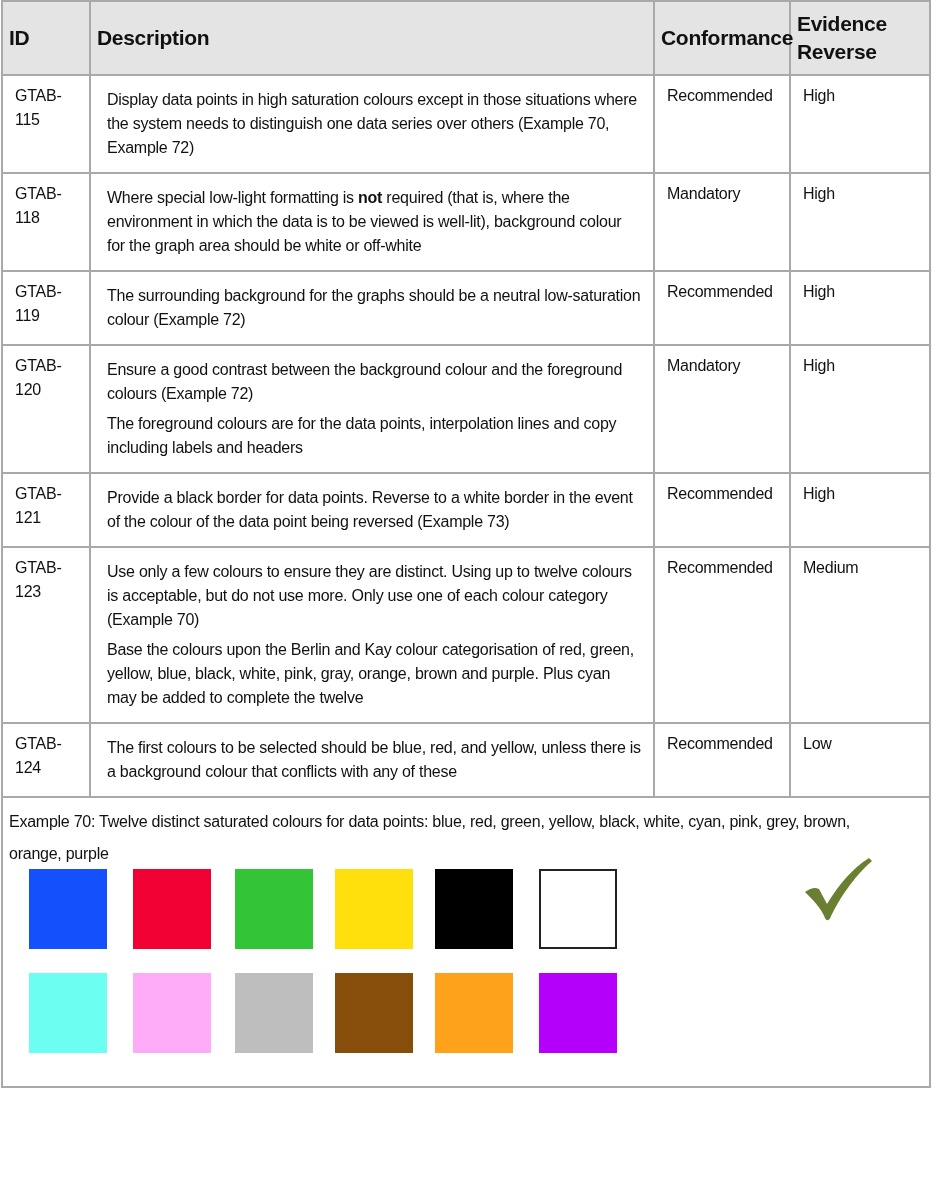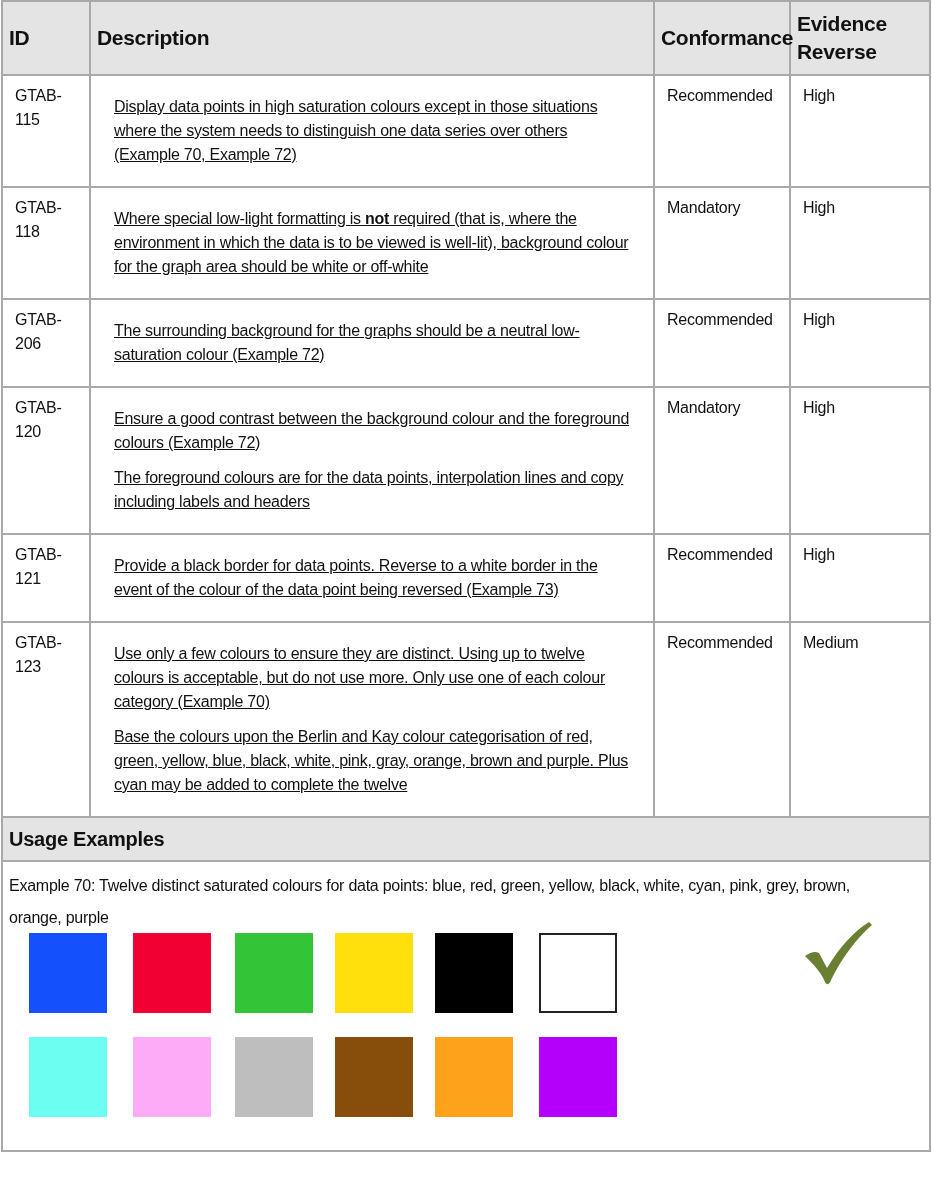--- a/index.html
+++ b/index.html
@@ -2,21 +2,21 @@
 <html><head>
 <meta charset="utf-8">
 <style>
   html, body { margin: 0; padding: 0; background: #ffffff; }
   body { width: 932px; height: 1203px; overflow: hidden; font-family: "Liberation Sans", sans-serif; color: #111; }
   .wrap { position: relative; width: 932px; }
   table.guide { border-collapse: collapse; width: 930px; margin-left: 1px; table-layout: fixed; }
   table.guide td, table.guide th { border: 2px solid #a9a9a9; vertical-align: top; text-align: left; }
   table.guide th { background: #e4e4e4; font-weight: bold; font-size: 21px; line-height: 28px; padding: 8px 6px 8px 6px; vertical-align: middle; letter-spacing: -0.3px; }
   table.guide td { font-size: 16px; line-height: 24px; padding: 8px 6px 8px 12px; letter-spacing: -0.25px; }
-  table.guide td p { margin: 11px; text-decoration: underline; }
+  table.guide td p { margin: 4px; }
   table.guide td p + p { margin-top: 6px; }
   .col-id { width: 88px; }
   .col-desc { width: 564px; }
   .col-conf { width: 136px; }
   .col-ev { width: auto; }
   th.h-ev { padding-top: 4px; padding-bottom: 4px; }
   tr.usage-head td { background: #e4e4e4; font-weight: bold; font-size: 20px; line-height: 28px; padding: 7px 6px; }
   tr.usage-body td { padding: 8px 6px 0 6px; height: 280px; position: relative; }
   .usage-cap { font-size: 16px; line-height: 32px; letter-spacing: -0.25px; width: 860px; }
   .swatches { position: absolute; left: 26px; top: 71px; width: 600px; }
@@ -54,21 +54,21 @@
         </tr>
         <tr>
           <td>GTAB-118</td>
           <td>
             <p><span>Where special low-light formatting is </span><b>not</b><span> required (that is, where the environment in which the data is to be viewed is well-lit), background colour for the graph area should be white or off-white</span></p>
           </td>
           <td>Mandatory</td>
           <td>High</td>
         </tr>
         <tr>
-          <td>GTAB-206</td>
+          <td>GTAB-119</td>
           <td>
             <p><span>The surrounding background for the graphs should be a neutral low-saturation colour (Example 72)</span></p>
           </td>
           <td>Recommended</td>
           <td>High</td>
         </tr>
         <tr>
           <td>GTAB-120</td>
           <td>
             <p><span>Ensure a good contrast between the background colour and the foreground colours (Example 72)</span></p>
@@ -87,25 +87,30 @@
         </tr>
         <tr>
           <td>GTAB-123</td>
           <td>
             <p><span>Use only a few colours to ensure they are distinct. Using up to twelve colours is acceptable, but do not use more. Only use one of each colour category (Example 70)</span></p>
             <p><span>Base the colours upon the Berlin and Kay colour categorisation of red, green, yellow, blue, black, white, pink, gray, orange, brown and purple. Plus cyan may be added to complete the twelve</span></p>
           </td>
           <td>Recommended</td>
           <td>Medium</td>
         </tr>
+        <tr>
+          <td>GTAB-124</td>
+          <td>
+            <p><span>The first colours to be selected should be blue, red, and yellow, unless there is a background colour that conflicts with any of these</span></p>
+          </td>
+          <td>Recommended</td>
+          <td>Low</td>
+        </tr>
       </tbody>
     <tbody>
-      <tr class="usage-head">
-        <td colspan="4">Usage Examples</td>
-      </tr>
       <tr class="usage-body">
         <td colspan="4">
           <div class="usage-cap">Example 70: Twelve distinct saturated colours for data points: blue, red, green, yellow, black, white, cyan, pink, grey, brown, orange, purple</div>
           <div class="swatches" id="swatches">
               <div class="sw" style="left: 0px; top: 0px; background: rgb(21, 80, 253);"></div>
               <div class="sw" style="left: 104px; top: 0px; background: rgb(240, 0, 51);"></div>
               <div class="sw" style="left: 206px; top: 0px; background: rgb(51, 196, 56);"></div>
               <div class="sw" style="left: 306px; top: 0px; background: rgb(255, 224, 13);"></div>
               <div class="sw" style="left: 406px; top: 0px; background: rgb(0, 0, 0);"></div>
               <div class="sw" style="left: 510px; top: 0px; background: rgb(255, 255, 255); border: 2px solid rgb(34, 34, 34);"></div>

